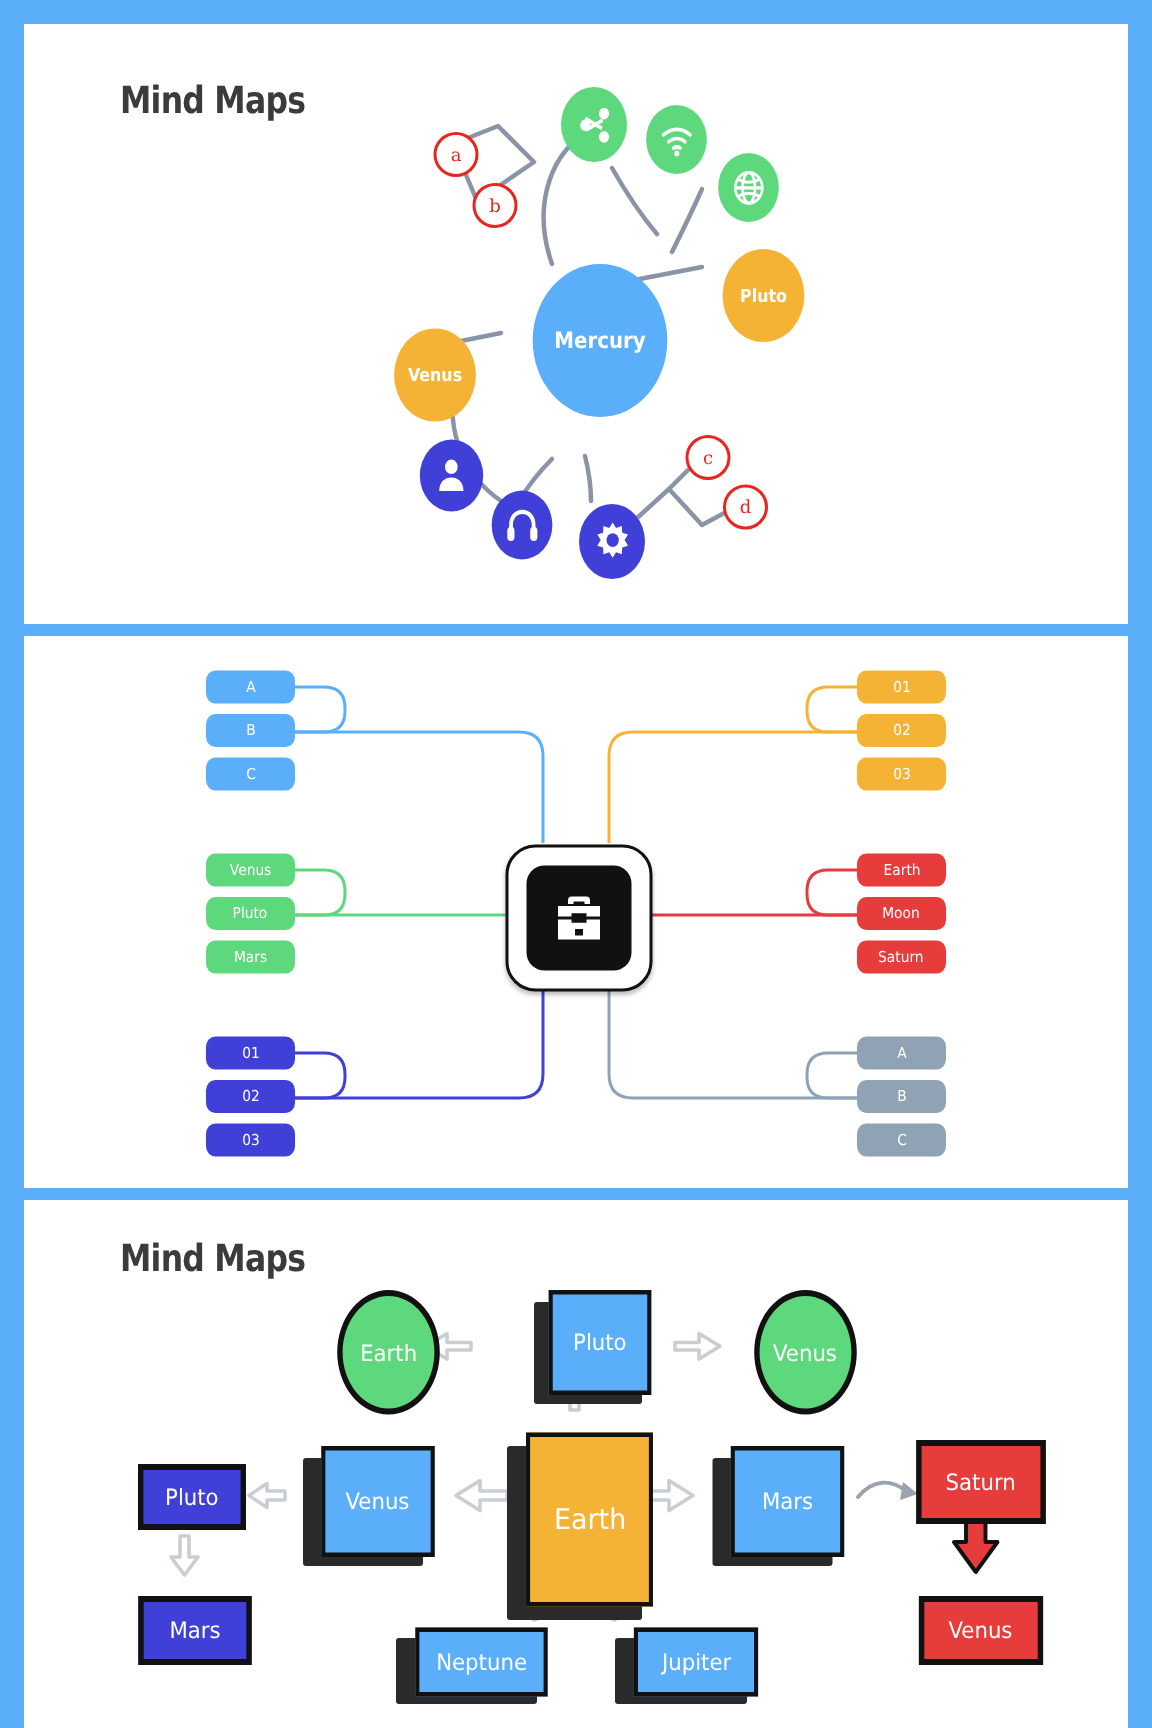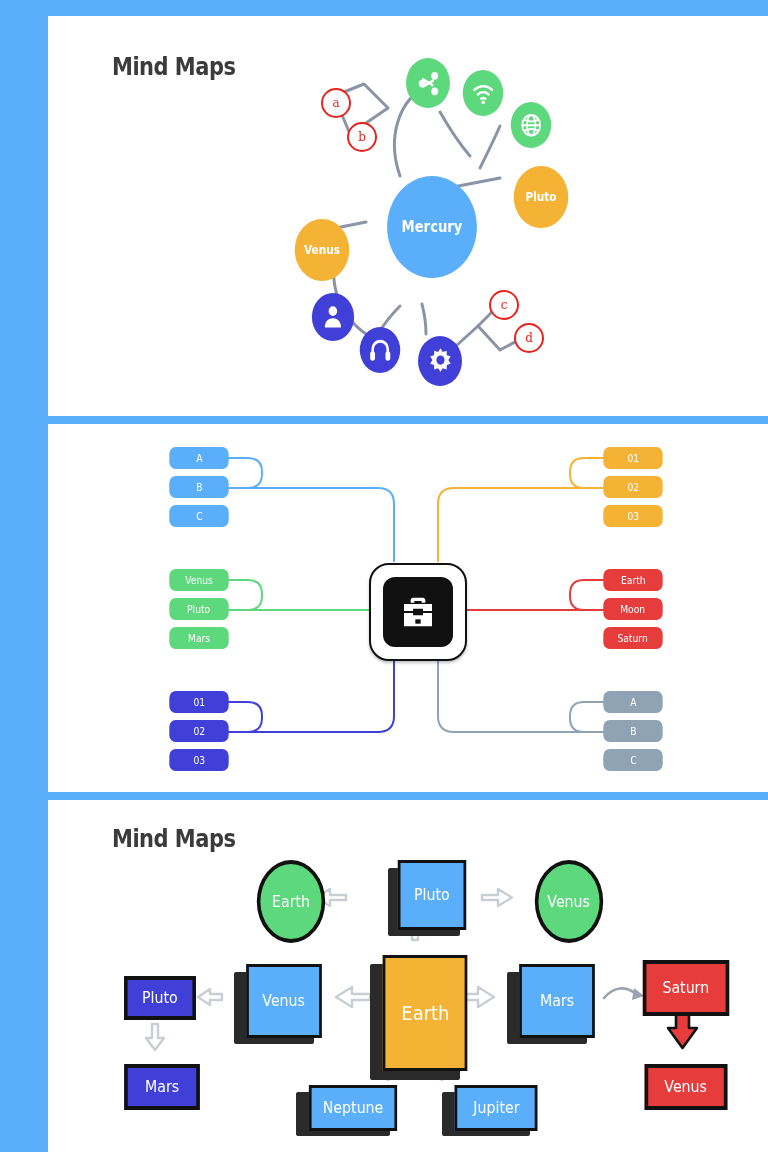--- a/index.html
+++ b/index.html
@@ -2,21 +2,21 @@
 <html><head>
 <meta charset="utf-8">
 <style>
   html,body{margin:0;padding:0;}
   body{
     width:768px;height:1152px;
     background:#5BAFFA;
     font-family:"Liberation Sans", sans-serif;
     overflow:hidden;
   }
-  .page{position:relative;width:650px;height:1152px;margin-left:32px;}
+  .page{position:relative;width:650px;height:1152px;}
 
   
   .panel{position:absolute;left:16px;background:#ffffff;}
   #panel-1{top:16px;width:736px;height:400px;}
   #panel-2{top:424px;width:736px;height:368px;}
   #panel-3{top:800px;width:736px;height:352px;}
 
   .slide-title{
     position:absolute;
     font-family:"DejaVu Sans", sans-serif;

